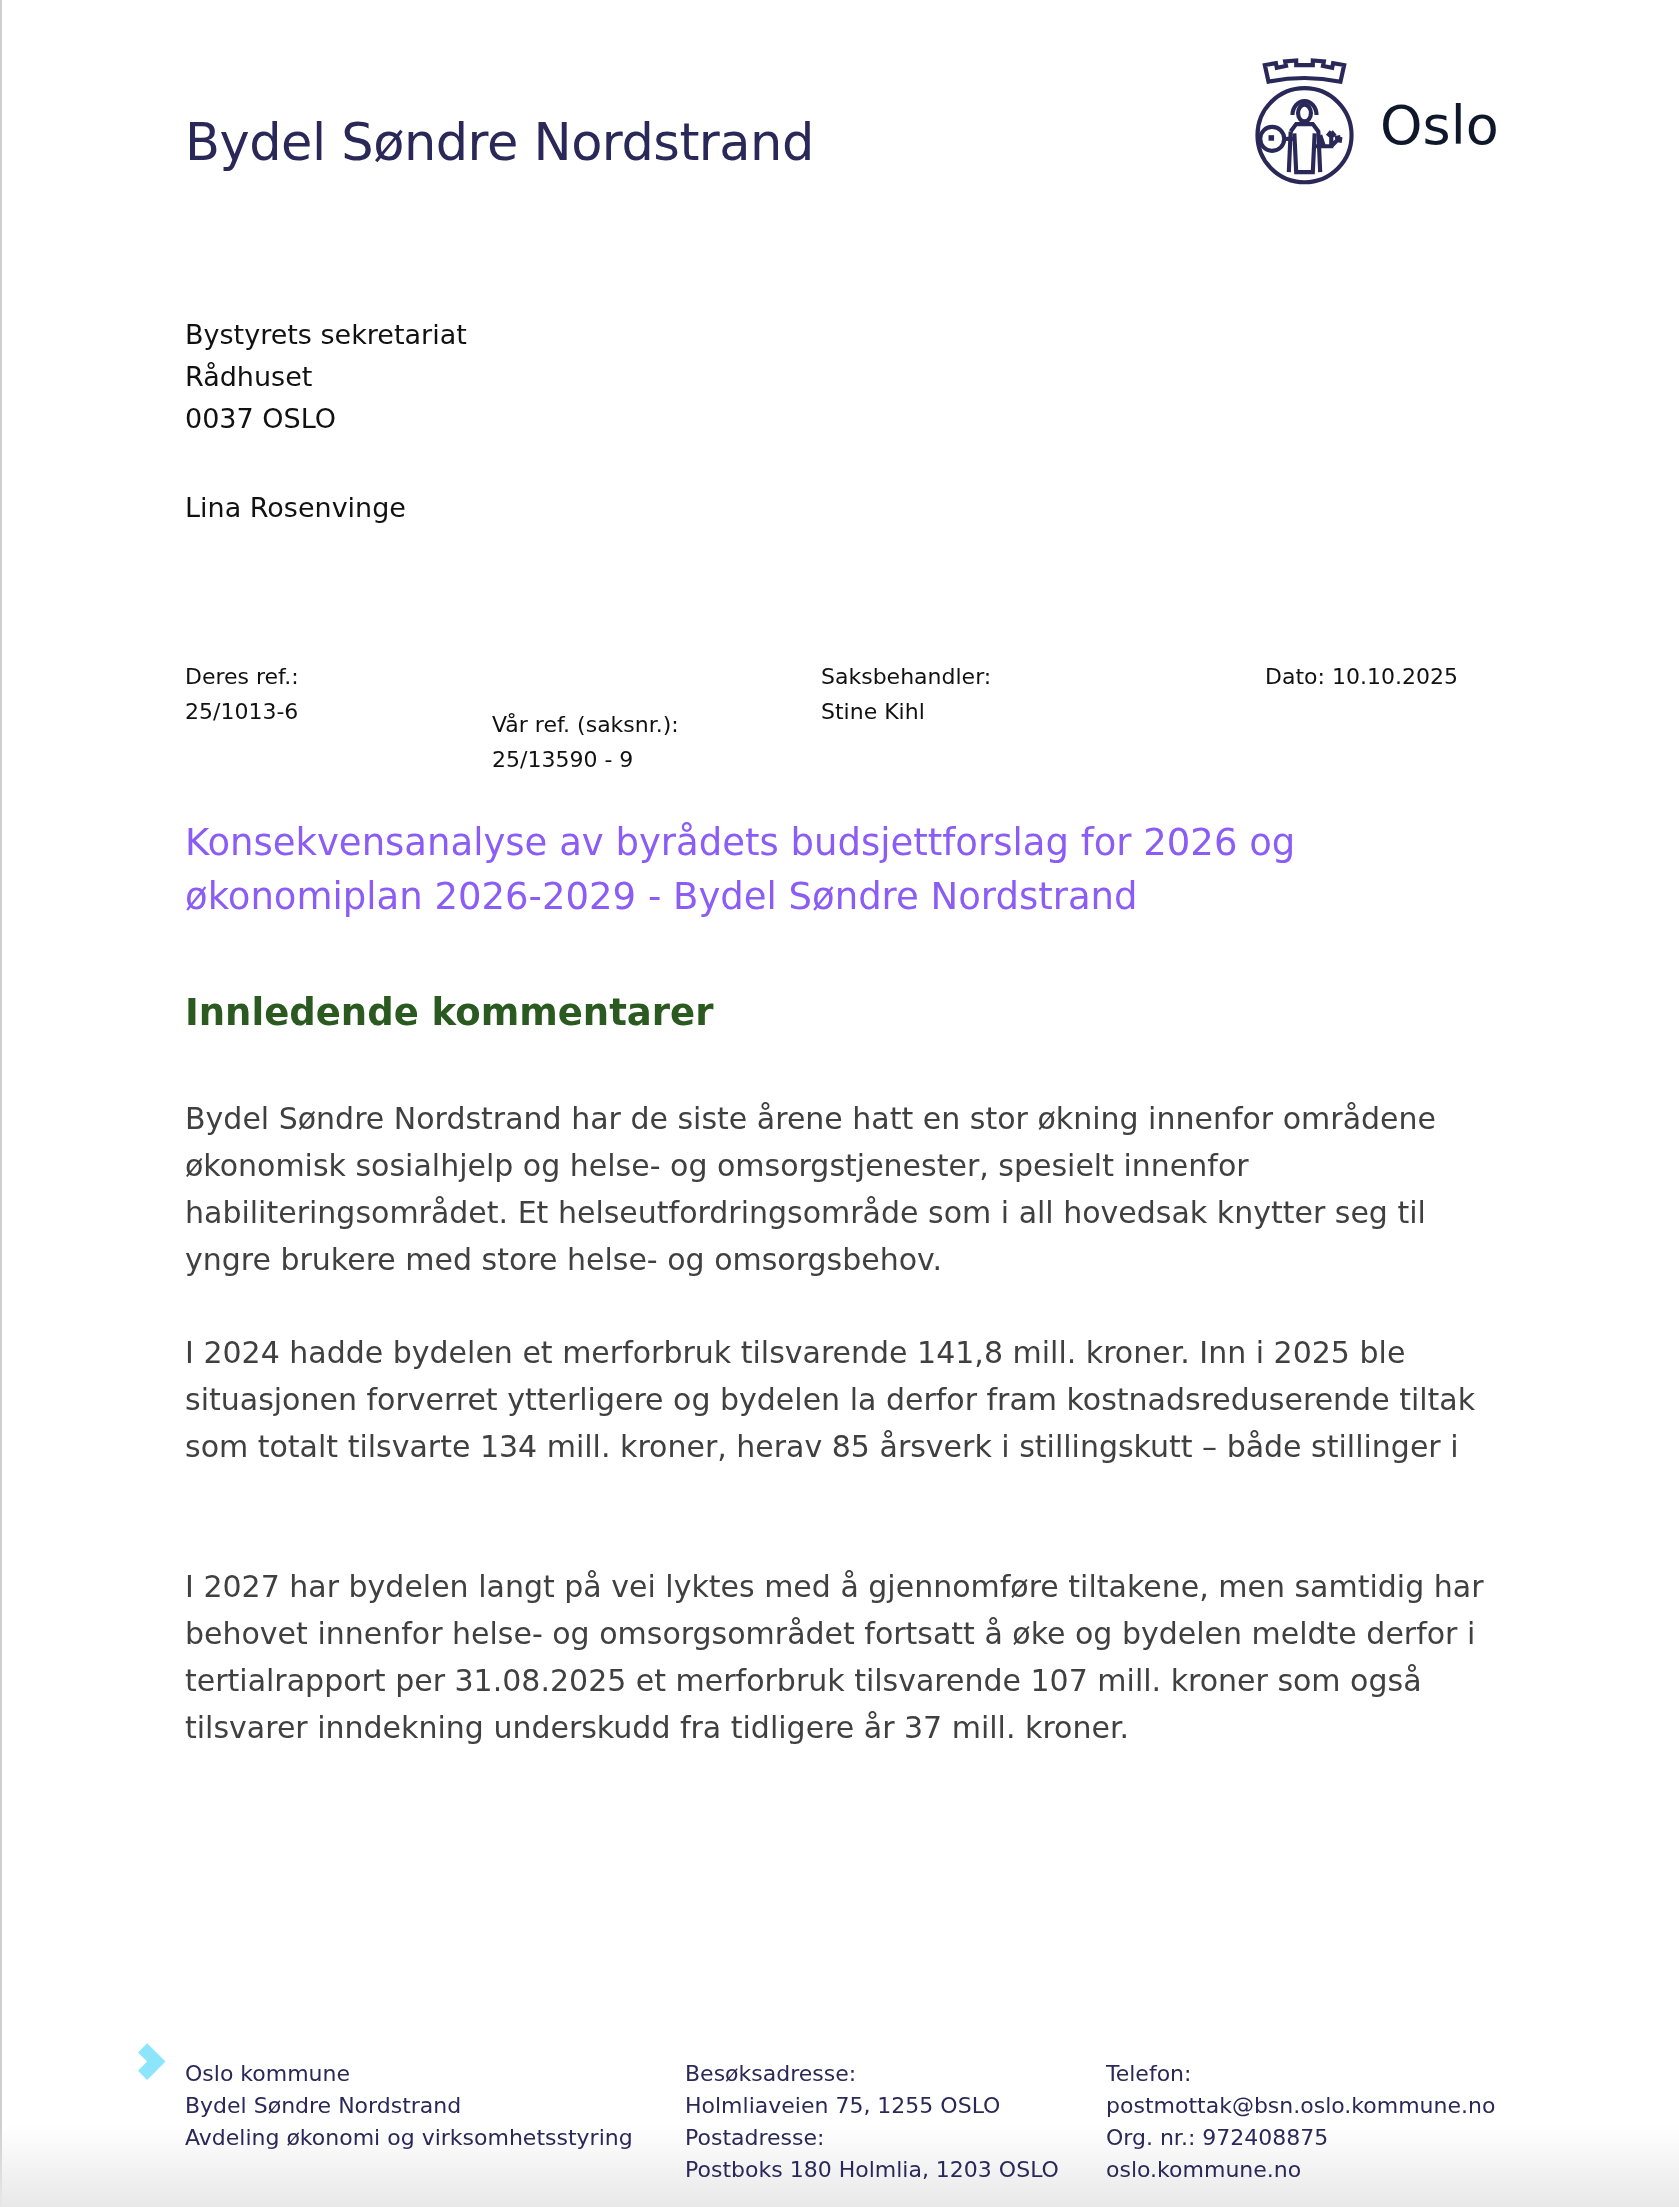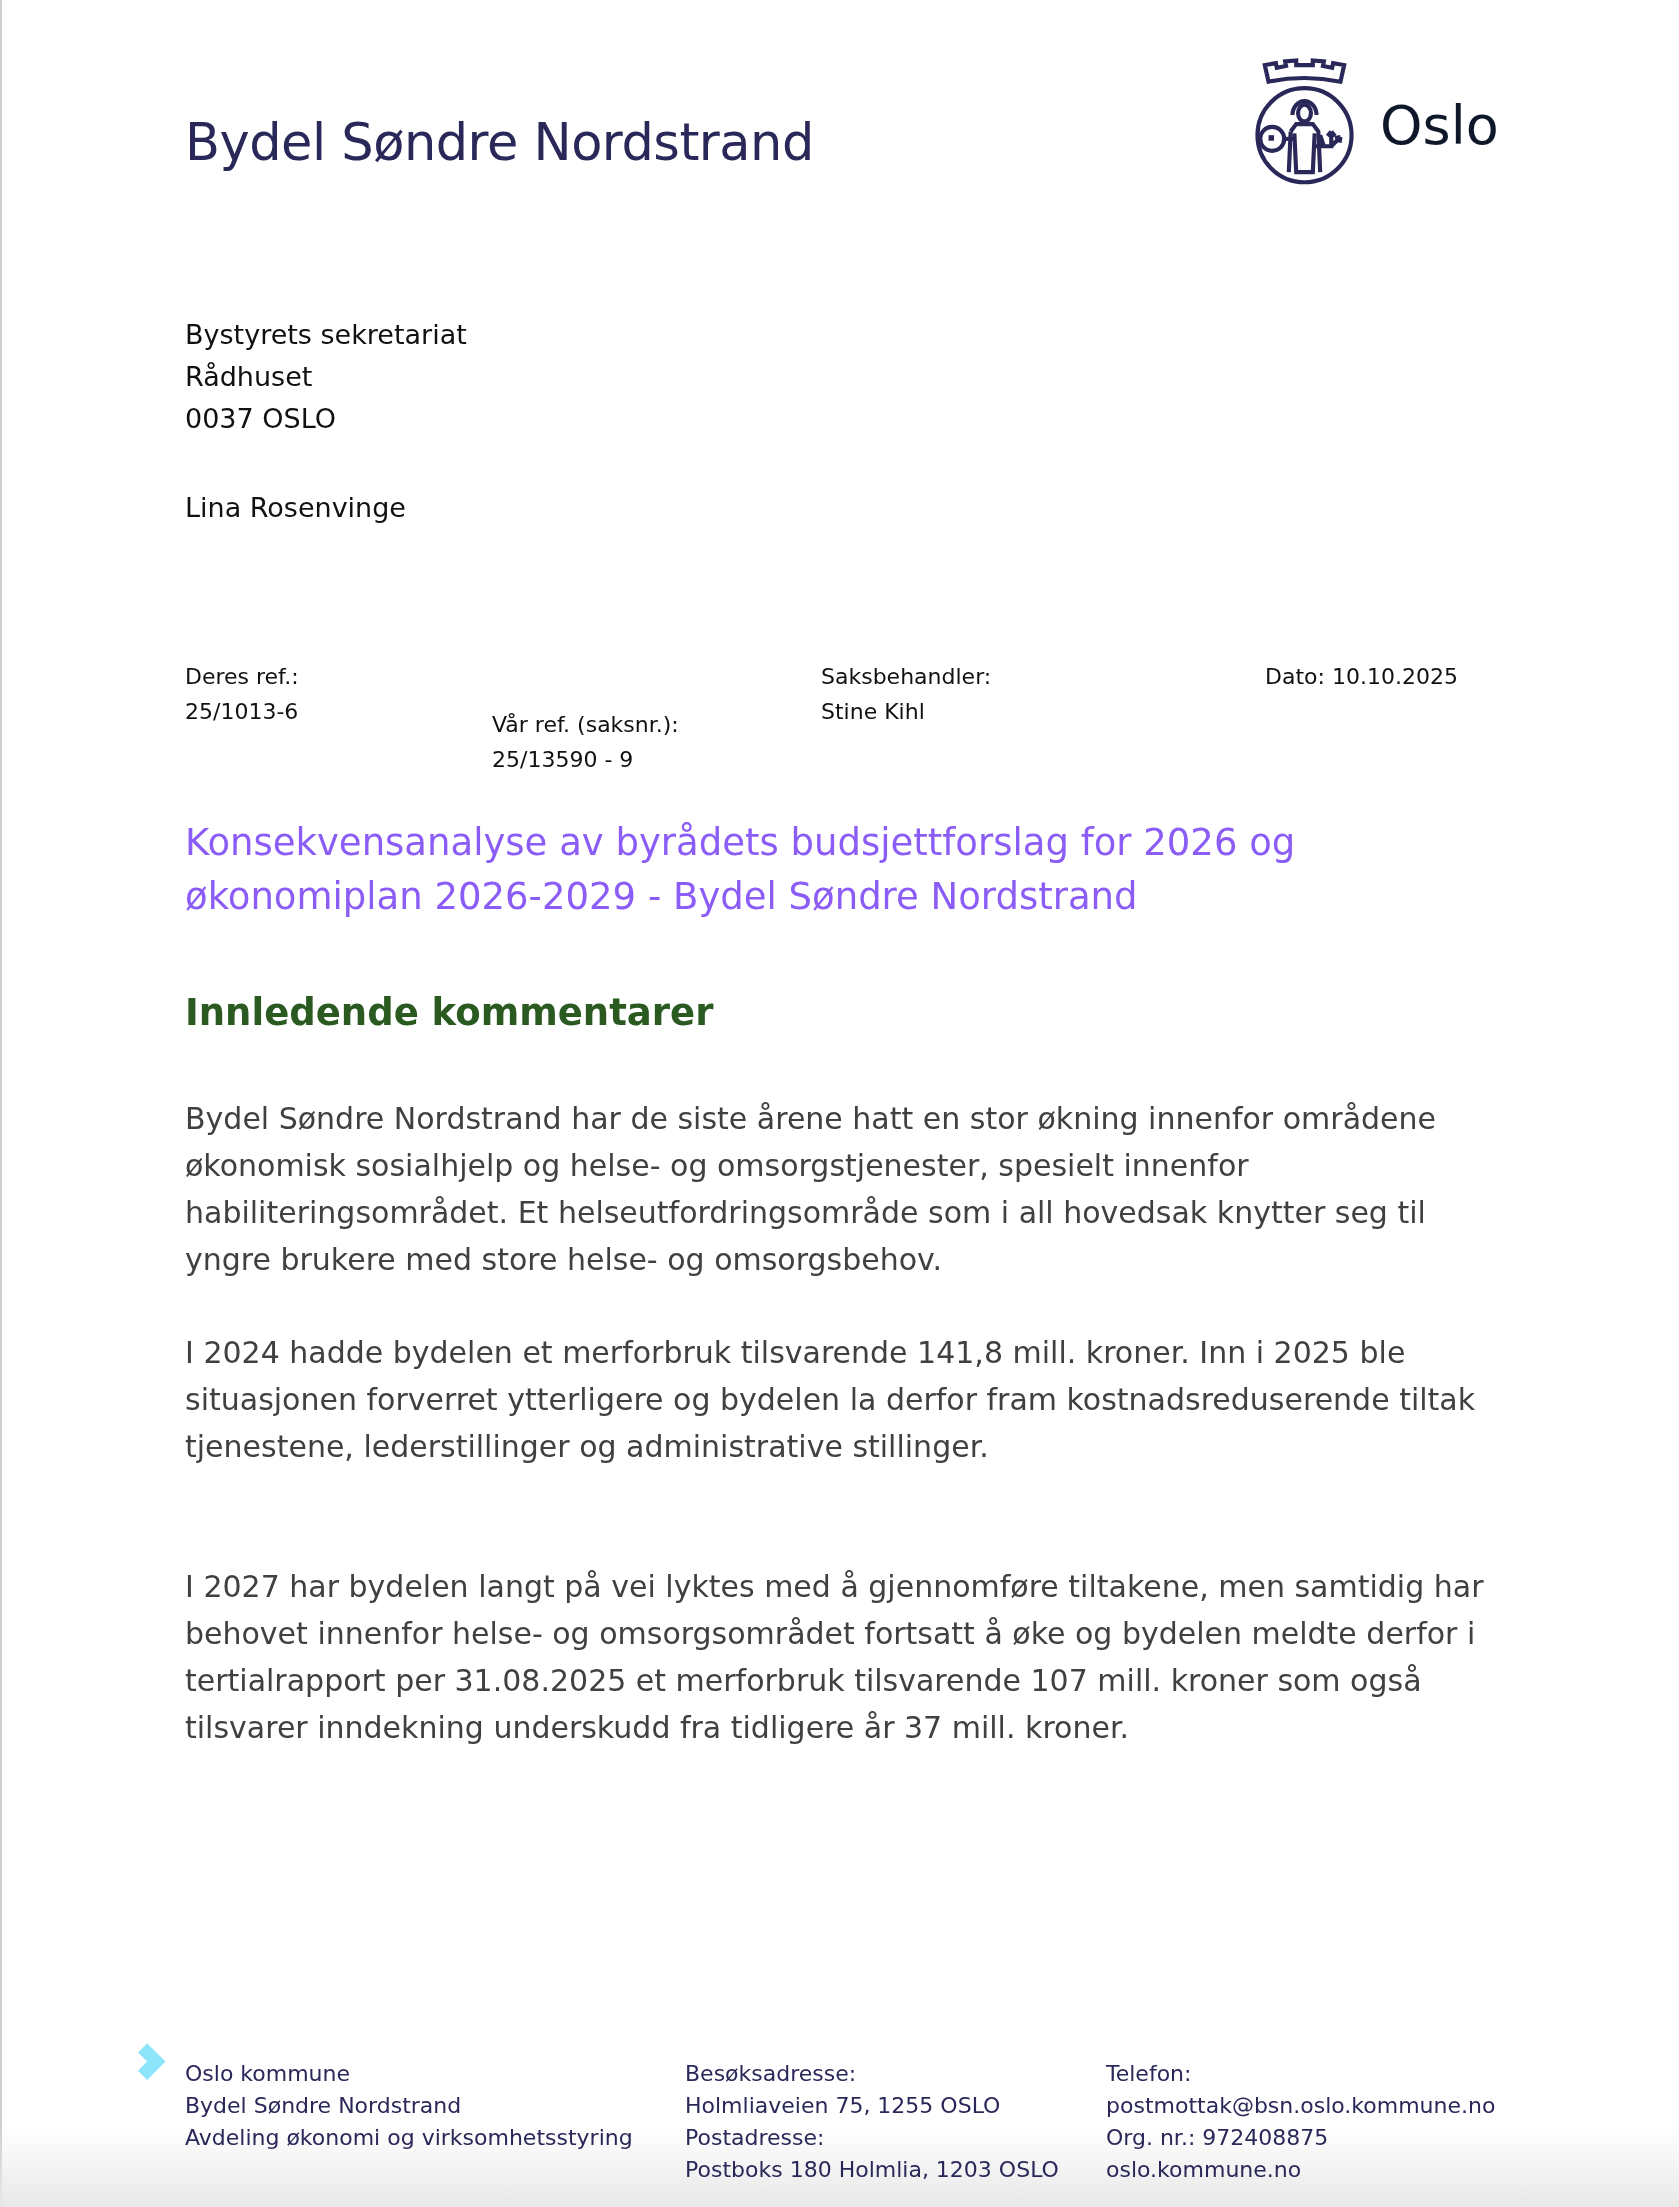--- a/index.html
+++ b/index.html
@@ -100,21 +100,21 @@
 
 <div class="abs body-text p1">
   <div>Bydel Søndre Nordstrand har de siste årene hatt en stor økning innenfor områdene</div>
   <div>økonomisk sosialhjelp og helse- og omsorgstjenester, spesielt innenfor</div>
   <div>habiliteringsområdet. Et helseutfordringsområde som i all hovedsak knytter seg til</div>
   <div>yngre brukere med store helse- og omsorgsbehov.</div>
 </div>
 <div class="abs body-text p2">
   <div>I 2024 hadde bydelen et merforbruk tilsvarende 141,8 mill. kroner. Inn i 2025 ble</div>
   <div>situasjonen forverret ytterligere og bydelen la derfor fram kostnadsreduserende tiltak</div>
-  <div>tjenestene, lederstillinger og administrative stillinger.</div>
+  <div>som totalt tilsvarte 134 mill. kroner, herav 85 årsverk i stillingskutt – både stillinger i</div>
 </div>
 <div class="abs body-text p3">
   <div>I 2027 har bydelen langt på vei lyktes med å gjennomføre tiltakene, men samtidig har</div>
   <div>behovet innenfor helse- og omsorgsområdet fortsatt å øke og bydelen meldte derfor i</div>
   <div>tertialrapport per 31.08.2025 et merforbruk tilsvarende 107 mill. kroner som også</div>
   <div>tilsvarer inndekning underskudd fra tidligere år 37 mill. kroner.</div>
 </div>
 
 <svg class="abs footer-icon" viewBox="0 0 36 42">
   <path d="M10 0 L30 20 L10 40 L0 30 L10 20 L0 10 Z" fill="#8ce5fb"></path>

